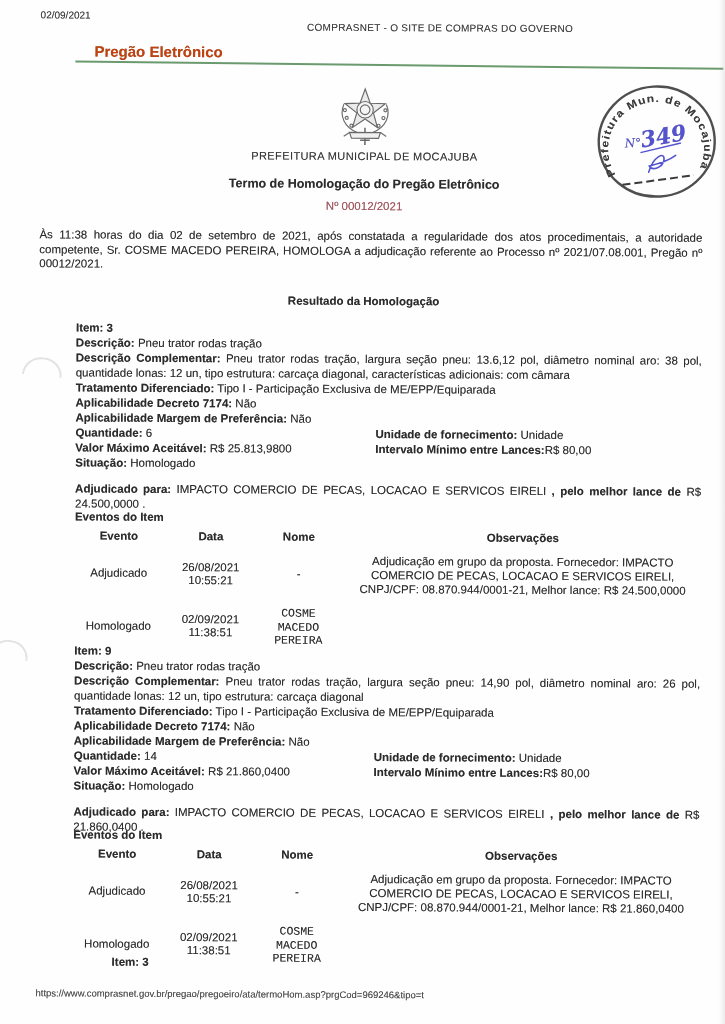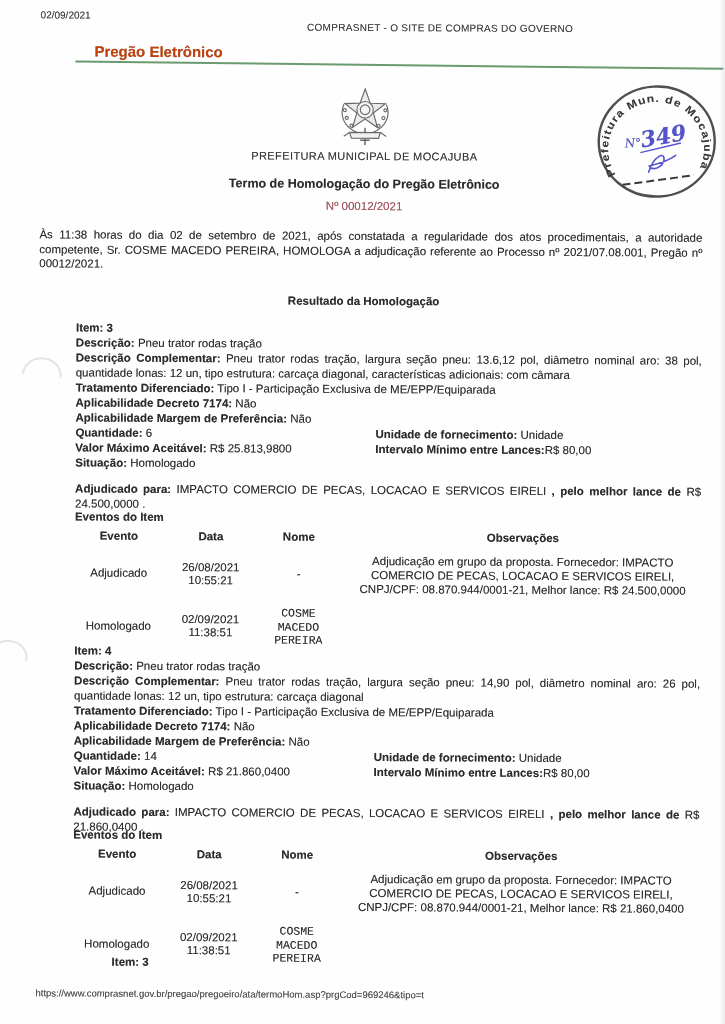--- a/index.html
+++ b/index.html
@@ -165,21 +165,21 @@
         <div>11:38:51</div>
       </div>
       <div class="cell">
           <div class="nome-wrap">COSME MACEDO PEREIRA</div>
         </div>
       <div class="obs"></div>
     </div>
   </div>
 
   <div class="item-block pos-item2">
-    <div class="fline"><b>Item: 4</b></div>
+    <div class="fline"><b>Item: 9</b></div>
     <div class="fline"><b>Descrição:</b> <span>Pneu trator rodas tração</span></div>
     <div class="fline"><b>Descrição Complementar:</b> <span>Pneu trator rodas tração, largura seção pneu: 14,90 pol, diâmetro nominal aro: 26 pol, quantidade lonas: 12 un, tipo estrutura: carcaça diagonal</span></div>
     <div class="fline"><b>Tratamento Diferenciado:</b> <span>Tipo I - Participação Exclusiva de ME/EPP/Equiparada</span></div>
     <div class="fline"><b>Aplicabilidade Decreto 7174:</b> <span>Não</span></div>
     <div class="fline"><b>Aplicabilidade Margem de Preferência:</b> <span>Não</span></div>
     <div class="two-col">
       <div class="col-l">
         <div class="fline"><b>Quantidade:</b> <span>14</span></div>
         <div class="fline"><b>Valor Máximo Aceitável:</b> <span>R$ 21.860,0400</span></div>
         <div class="fline"><b>Situação:</b> <span>Homologado</span></div>

